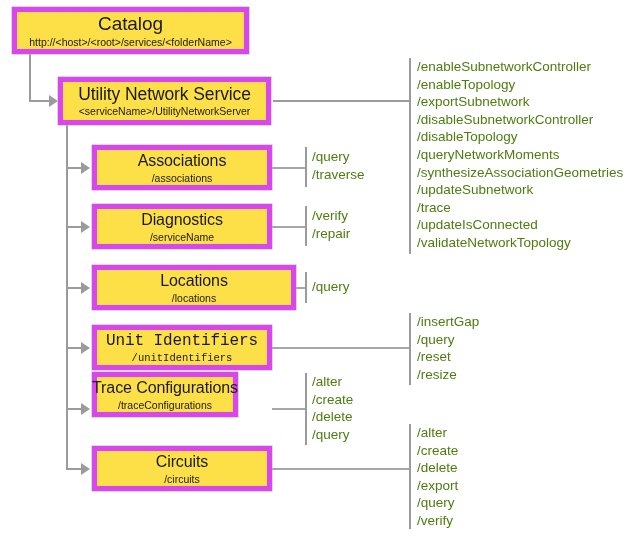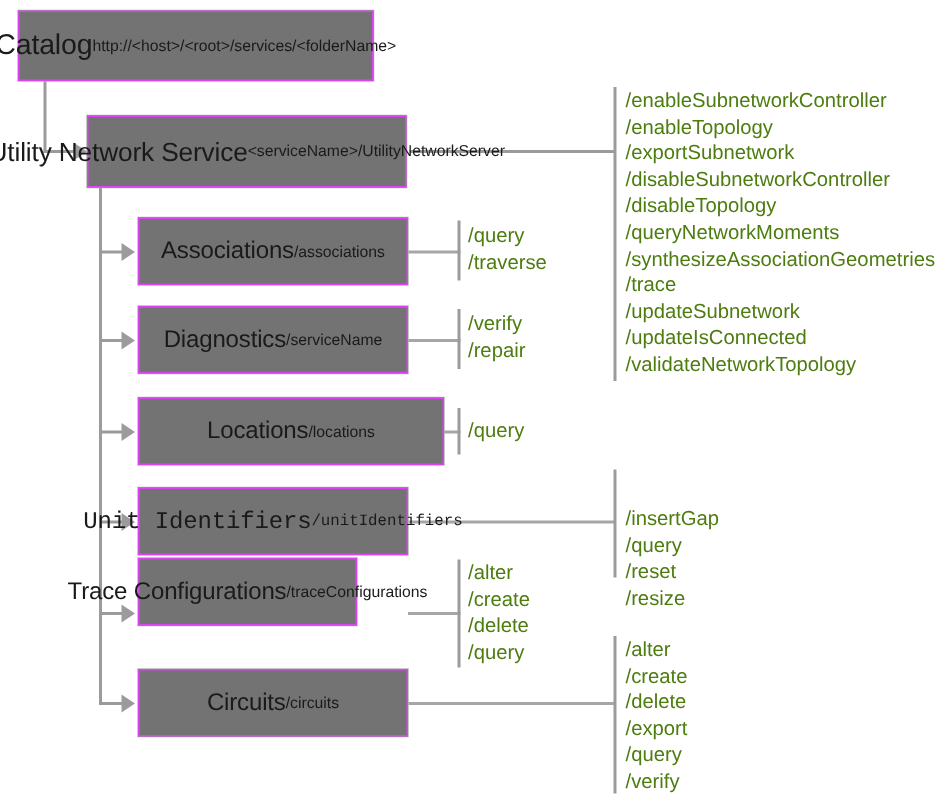--- a/index.html
+++ b/index.html
@@ -12,24 +12,25 @@
     width:626px;
     height:537px;
     background:#ffffff;
     overflow:hidden;
   }
 
   
   .node{
     position:absolute;
     box-sizing:border-box;
-    background:#737373;
-    border:1px solid #d946ef;
+    background:#fde047;
+    border:5px solid #d946ef;
     box-shadow:0 0 0 0.5px #b6b6b6;
     display:flex;
+    flex-direction:column;
     align-items:center;
     justify-content:center;
     text-align:center;
     color:#1a1a1a;
     padding:2px 4px;
   }
   .node .title{
     font-size:17px;
     line-height:20px;
     font-weight:400;
@@ -85,21 +86,21 @@
     color:#4d7c0f;
     font-size:13.5px;
     line-height:17.6px;
     white-space:nowrap;
   }
   .ops div{font-size:13.5px;}
   #ops-service{left:417px; top:58px;}
   #ops-associations{left:312px; top:148px;}
   #ops-diagnostics{left:312px; top:207px;}
   #ops-locations{left:312px; top:278px;}
-  #ops-unitids{left:417px; top:313px;margin-top:24px;}
+  #ops-unitids{left:417px; top:313px;}
   #ops-traceconfigs{left:312px; top:373px;}
   #ops-circuits{left:417px; top:424px;}
 </style>
 </head>
 <body>
 
 <div id="canvas">
 
   <div class="ln v" style="left:29px; top:54px; height:48px;"></div>
   <div class="ln h" style="left:29px; top:100px; width:23px;"></div>
@@ -187,22 +188,22 @@
   </div>
 
   <div class="ops" id="ops-service">
       <div>/enableSubnetworkController</div>
       <div>/enableTopology</div>
       <div>/exportSubnetwork</div>
       <div>/disableSubnetworkController</div>
       <div>/disableTopology</div>
       <div>/queryNetworkMoments</div>
       <div>/synthesizeAssociationGeometries</div>
+      <div>/updateSubnetwork</div>
       <div>/trace</div>
-      <div>/updateSubnetwork</div>
       <div>/updateIsConnected</div>
       <div>/validateNetworkTopology</div>
     </div>
 
   <div class="ops" id="ops-associations">
       <div>/query</div>
       <div>/traverse</div>
     </div>
 
   <div class="ops" id="ops-diagnostics">

